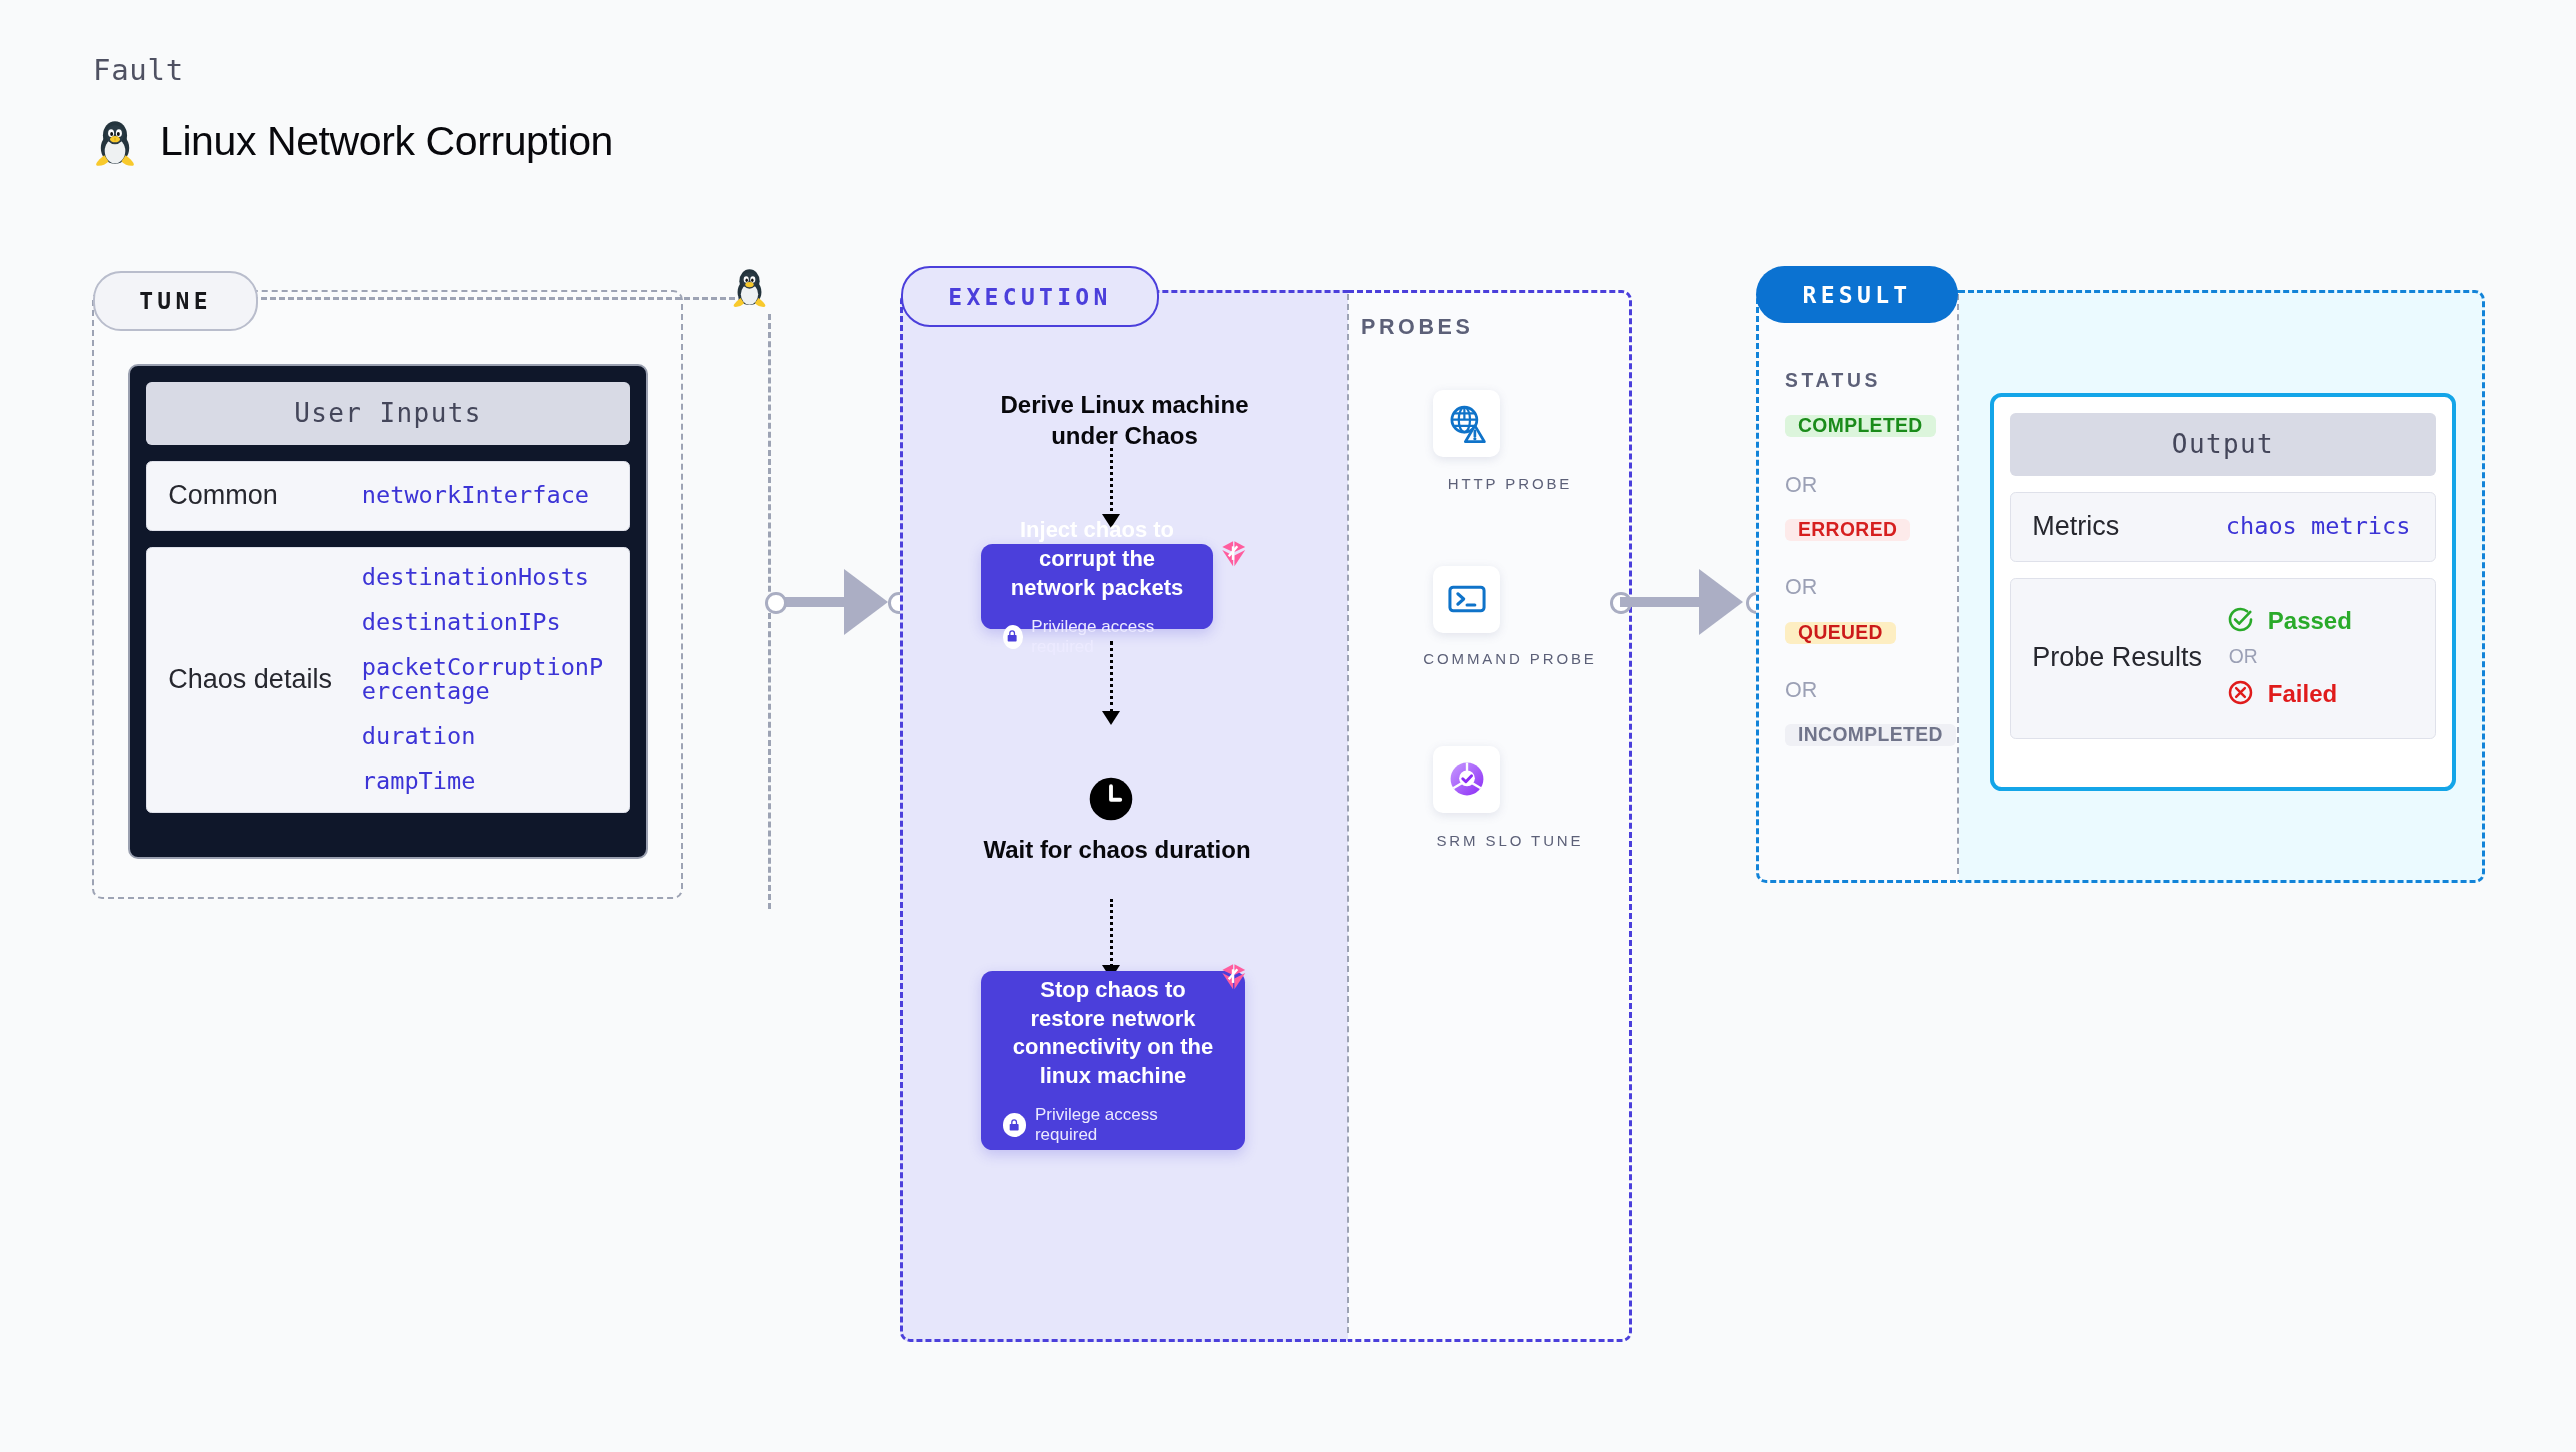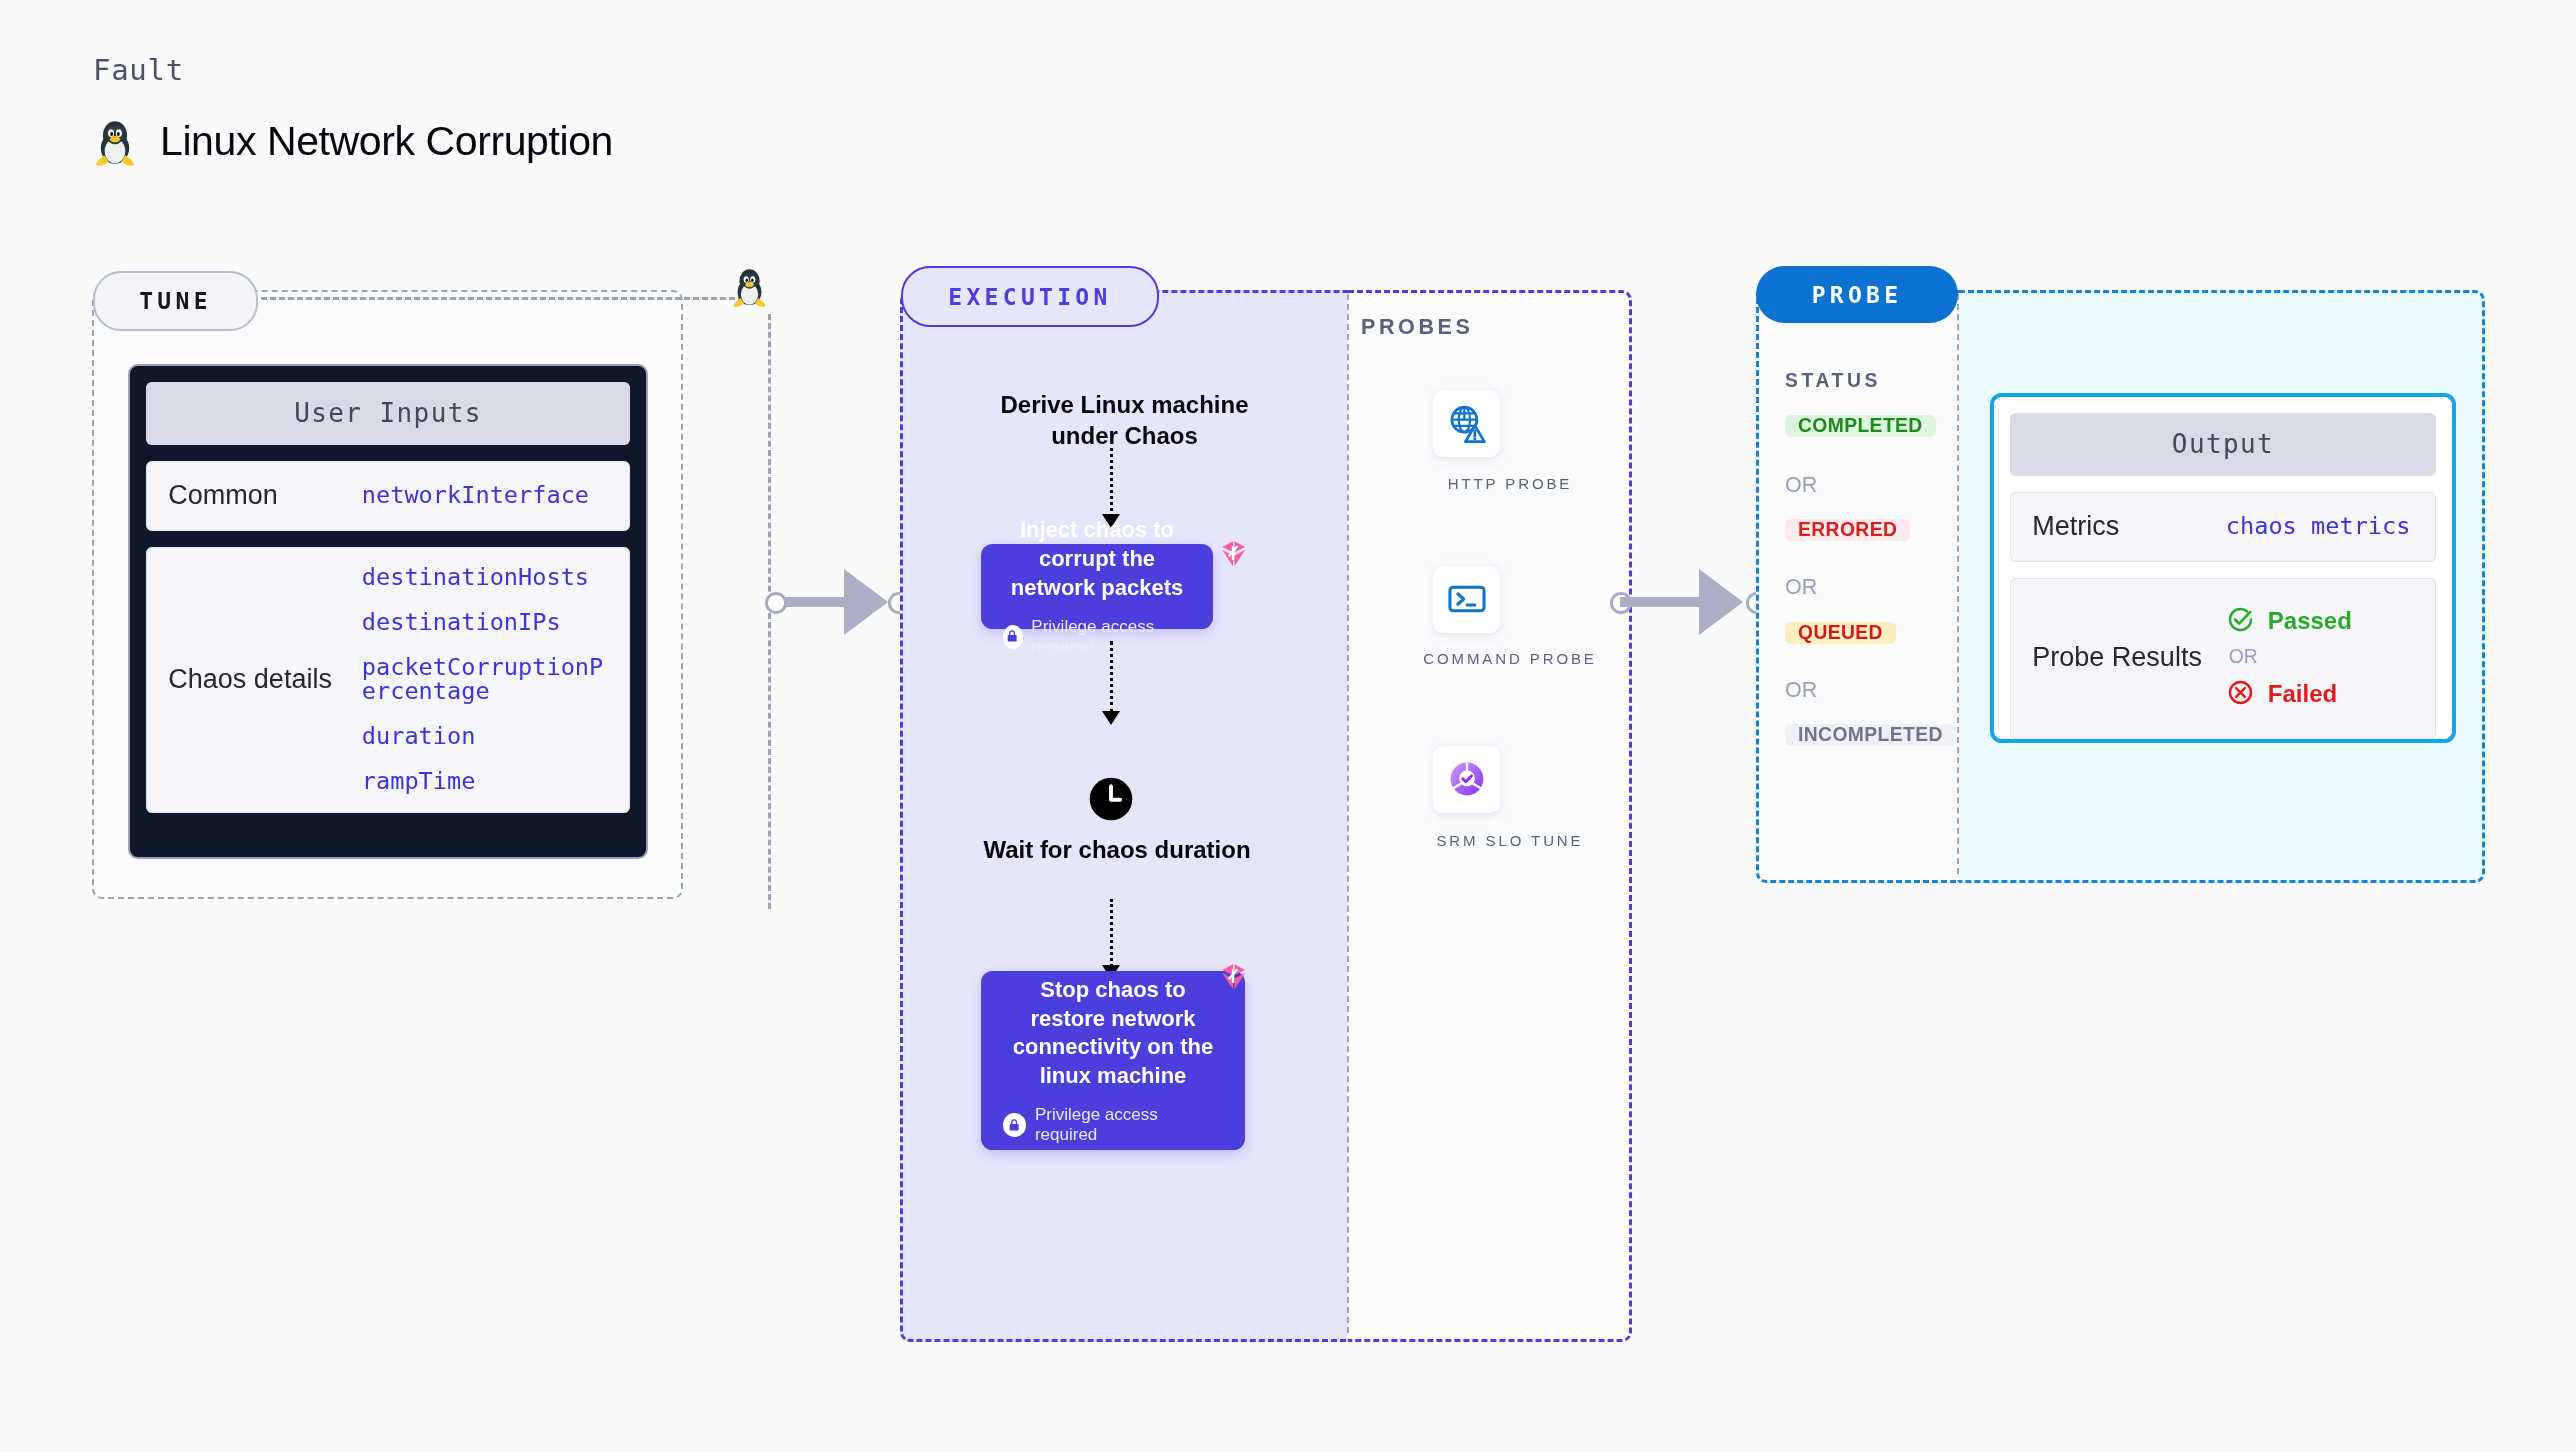--- a/index.html
+++ b/index.html
@@ -172,21 +172,21 @@
     border-radius:5.7px;font-weight:bold;font-size:19.3px;letter-spacing:0.4px;
     padding:0 13px;height:22px;box-sizing:border-box;
   }
   .or-text{
     position:absolute;color:#9ba0b5;font-size:21.5px;
     font-family:"Liberation Sans", sans-serif;
   }
 
   
   #output-card{
-    left:1990px;top:393px;width:466px;height:350px;
+    left:1990px;top:393px;width:466px;height:398px;
     border:4.3px solid #14a5e8;border-radius:11.5px;background:#ffffff;
     box-sizing:border-box;
   }
   #output-card .ui-header{font-size:26px;}
   .pr-item{display:flex;align-items:center;gap:13px;margin-bottom:10px;margin-top:8px;}
   .pr-text{font-size:24px;font-weight:bold;}
   .pr-or{color:#9ba0b5;font-size:19.3px;font-family:"Liberation Sans",sans-serif;margin:4.3px 0 10px 2.9px;}
 
   
   .probe-tile{
@@ -390,21 +390,21 @@
 <div class="probe-name" style="left:1417px;top:830px;">SRM SLO TUNE</div>
 
 <div class="conn-dot" style="left:1610px;top:592px;"></div>
 <div class="conn-line" style="left:1620px;top:597px;width:93px;"></div>
 <div class="conn-head" style="left:1699px;top:569px;"></div>
 <div class="conn-dot" style="left:1746px;top:592px;"></div>
 
 <div class="abs" id="result-status-panel"></div>
 <div class="abs" id="result-output-panel"></div>
 <div class="abs" id="result-divider"></div>
-<div class="stage-chip" id="result-chip">PROBE</div>
+<div class="stage-chip" id="result-chip">RESULT</div>
 
 <div class="abs" id="status-label">STATUS</div>
 
 <div class="status-badge" style="left:1785px;top:415px;background:#dcf5dc;color:#1a8b1a;">COMPLETED</div>
 <div class="or-text" style="left:1785px;top:473px;">OR</div>
 <div class="status-badge" style="left:1785px;top:519px;background:#fdeaea;color:#d61f1f;">ERRORED</div>
 <div class="or-text" style="left:1785px;top:575px;">OR</div>
 <div class="status-badge" style="left:1785px;top:622px;background:#fdeec2;color:#cc1a1a;">QUEUED</div>
 <div class="or-text" style="left:1785px;top:678px;">OR</div>
 <div class="status-badge" style="left:1785px;top:724px;background:#eff0f5;color:#70748a;">INCOMPLETED</div>

